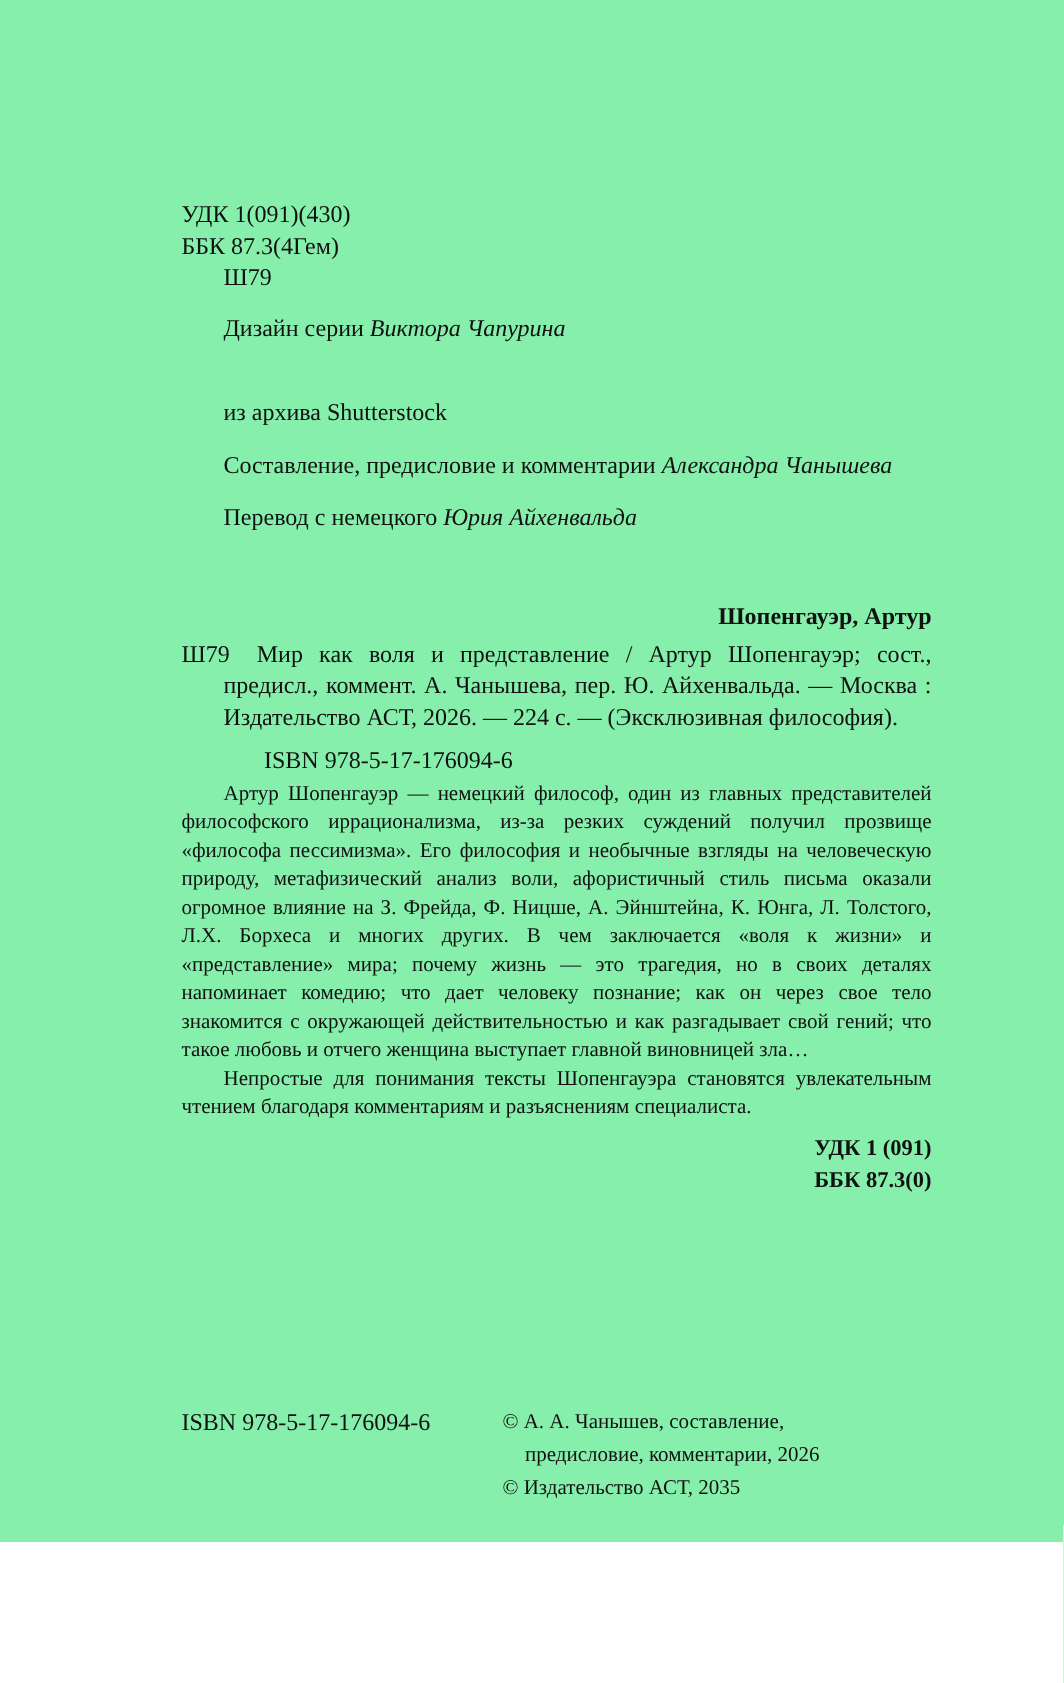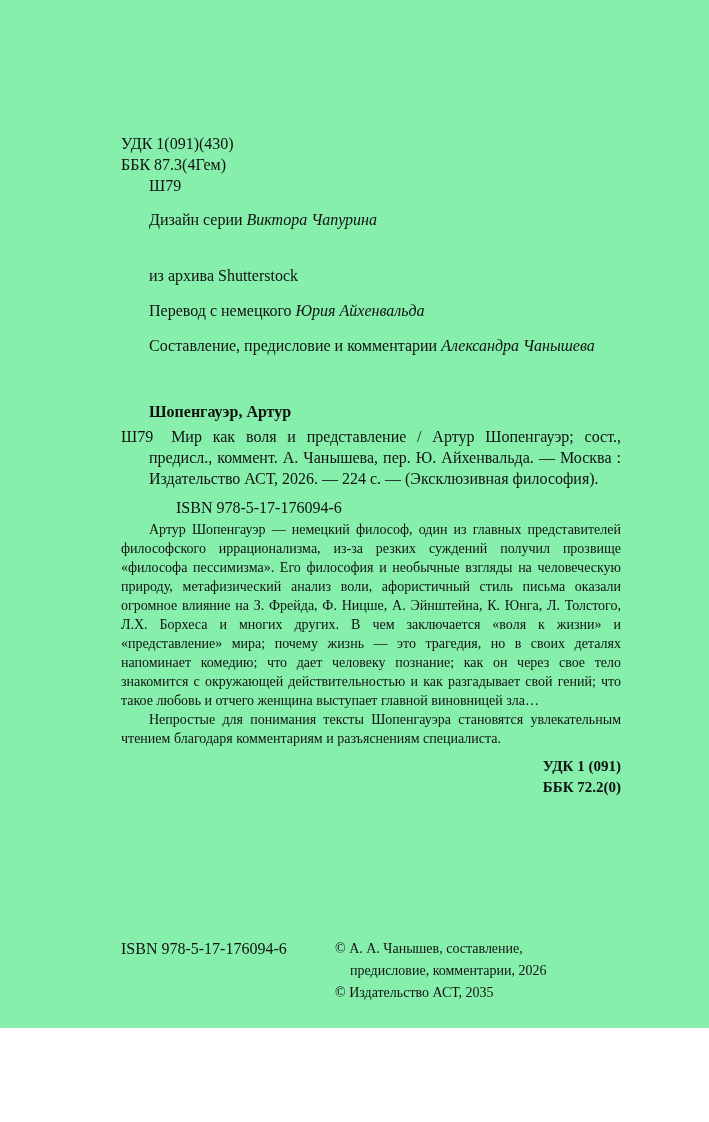--- a/index.html
+++ b/index.html
@@ -31,20 +31,21 @@
   .credits { margin-top: 13px; }
   .credits p { margin-top: 14px; padding-left: 28px; }
   .credits p:first-child { margin-top: 0; }
   .credits i { font-style: italic; }
 
   .catalog { margin-top: 45px; }
   .catalog .author {
     font-weight: bold;
     padding-left: 28px;
     margin-bottom: 4px;
+    text-align: right;
   }
   .catalog .entry {
     text-align: justify;
     padding-left: 28px;
     text-indent: -28px;
   }
   .catalog .entry .code { margin-right: 18px; }
 
   .isbn-mid { margin-top: 8px; padding-left: 55px; }
 
@@ -84,39 +85,39 @@
 
     <div class="codes-top">
       <div>УДК 1(091)(430)</div>
       <div>ББК 87.3(4Гем)</div>
       <div class="indent1">Ш79</div>
     </div>
 
     <div class="credits">
       <p><span>Дизайн серии </span><i>Виктора Чапурина</i></p>
       <p><br><span>из архива Shutterstock</span></p>
+      <p><span>Составление, предисловие и комментарии </span><i>Александра Чанышева</i></p>
       <p><span>Перевод с немецкого </span><i>Юрия Айхенвальда</i></p>
-      <p><span>Составление, предисловие и комментарии </span><i>Александра Чанышева</i></p>
     </div>
 
     <div class="catalog">
       <div class="author">Шопенгауэр, Артур</div>
       <p class="entry"><span class="code">Ш79</span><span>Мир как воля и представление / Артур Шопенгауэр; сост., предисл., коммент. А. Чанышева, пер. Ю. Айхенвальда. — Москва : Издательство АСТ, 2026. — 224 с. — (Эксклюзивная философия).</span></p>
     </div>
 
     <div class="isbn-mid">ISBN 978-5-17-176094-6</div>
 
     <div class="annotation">
       <p>Артур Шопенгауэр — немецкий философ, один из главных представителей философского иррационализма, из-за резких суждений получил прозвище «философа пессимизма». Его философия и необычные взгляды на человеческую природу, метафизический анализ воли, афористичный стиль письма оказали огромное влияние на З. Фрейда, Ф. Ницше, А. Эйнштейна, К. Юнга, Л. Толстого, Л.Х. Борхеса и многих других. В чем заключается «воля к жизни» и «представление» мира; почему жизнь — это трагедия, но в своих деталях напоминает комедию; что дает человеку познание; как он через свое тело знакомится с окружающей действительностью и как разгадывает свой гений; что такое любовь и отчего женщина выступает главной виновницей зла…</p>
       <p>Непростые для понимания тексты Шопенгауэра становятся увлекательным чтением благодаря комментариям и разъяснениям специалиста.</p>
     </div>
 
     <div class="codes-bottom">
       <div>УДК 1 (091)</div>
-      <div>ББК 72.2(0)</div>
+      <div>ББК 87.3(0)</div>
     </div>
 
   </div>
 
   <div class="footer">
     <div class="isbn">ISBN 978-5-17-176094-6</div>
     <div class="copyrights">
       <div>© А. А. Чанышев, составление,</div>
       <div class="cont">предисловие, комментарии, 2026</div>
       <div>© Издательство АСТ, 2035</div>

